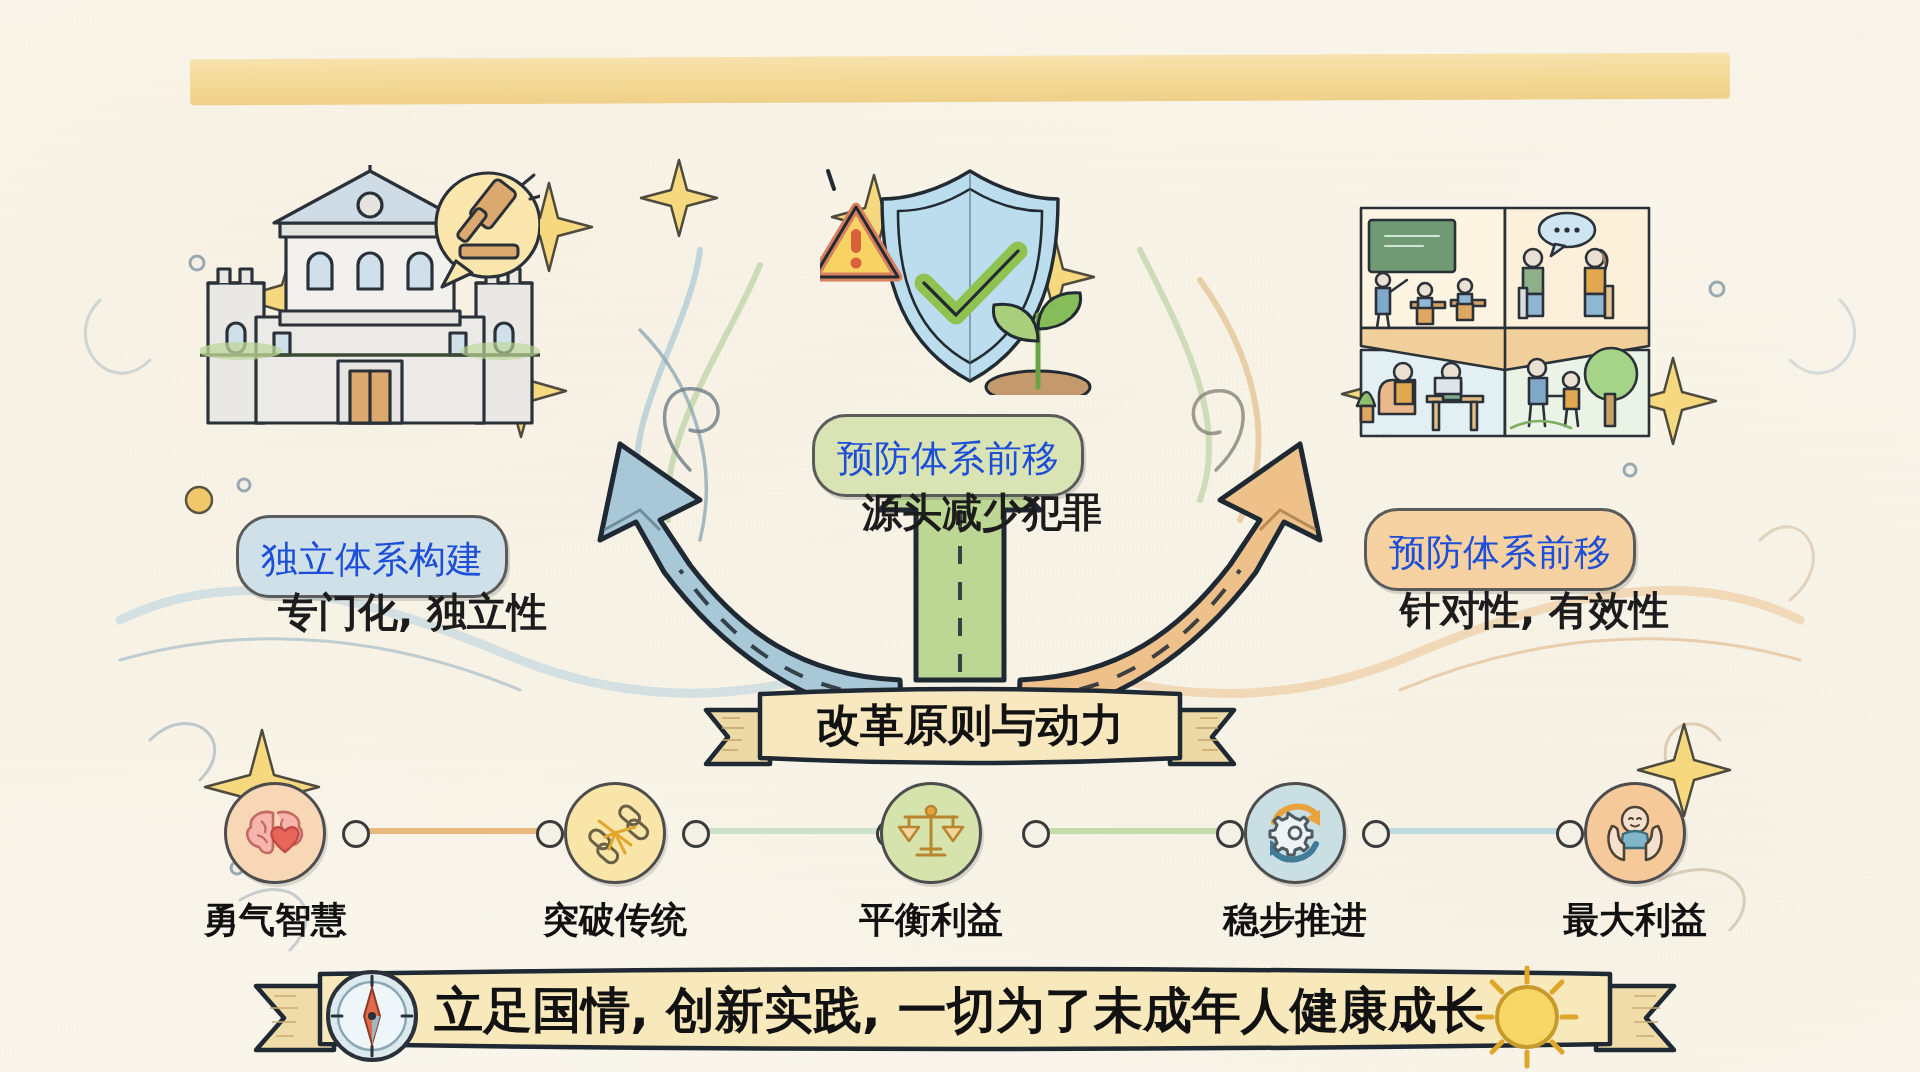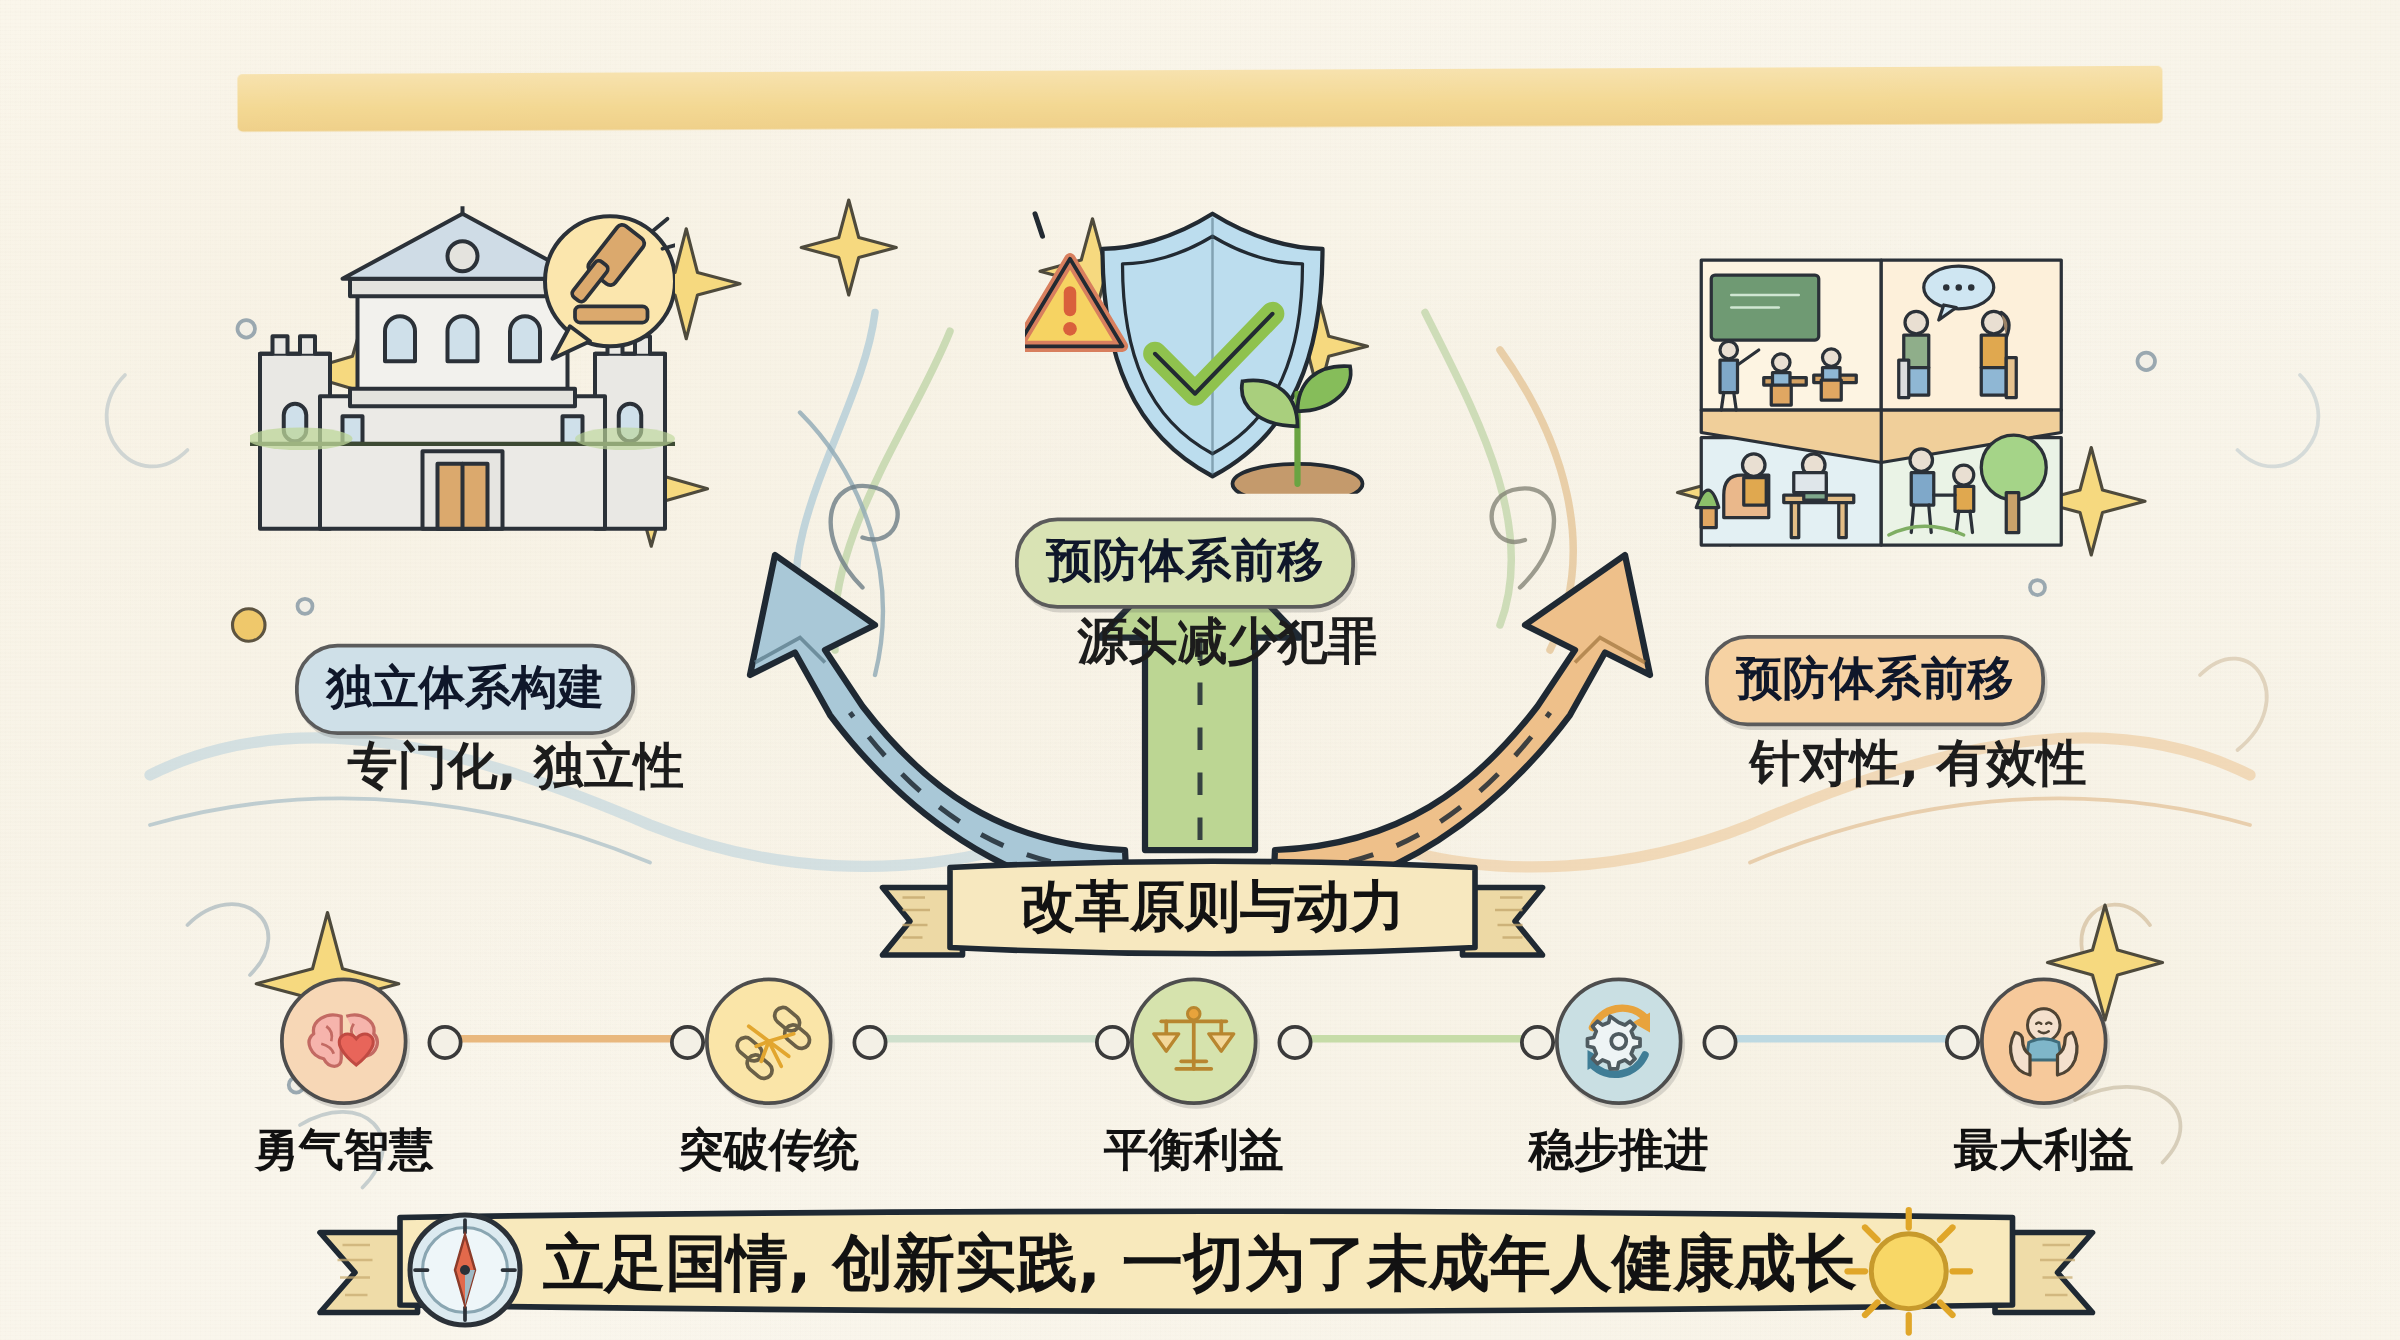--- a/index.html
+++ b/index.html
@@ -41,23 +41,23 @@
     font-weight:bold;font-size:62px;letter-spacing:2px;color:#1a1a1a;
     white-space:nowrap;
     text-shadow:0 2px 0 rgba(255,255,255,.35);
   }
 
   
   .pill{
     position:absolute;
     border:3px solid #5b5b5b;
     border-radius:34px;
-    padding:7px 22px 10px;
+    padding:17px 22px 10px;
     font-family:"DejaVu Sans","Liberation Sans",sans-serif;
-    font-weight:bold;font-size:37px;color:#0f172a;
+    font-weight:normal;font-size:37px;color:#1d4ed8;
     white-space:nowrap;
     box-shadow:2px 3px 0 rgba(90,90,90,.22);
   }
   .sublabel{
     position:absolute;
     font-family:"DejaVu Sans","Liberation Sans",sans-serif;
     font-weight:bold;font-size:40px;color:#1c1c1c;white-space:nowrap;
   }
 
   #pill-left{left:236px;top:515px;background:#cfe0e8;}
@@ -439,21 +439,21 @@
             <line x1="36" y1="36" x2="30" y2="52"></line>
               <line x1="36" y1="36" x2="52" y2="48"></line>
             <line x1="36" y1="36" x2="46" y2="56"></line>
               <line x1="36" y1="36" x2="56" y2="30"></line>
           </g>
         </svg>
       </div>
       <div class="node-label">突破传统</div>
     </div>
 
-    <div class="node" style="left:680px;">
+    <div class="node" style="left:656px;">
       <div class="circle" style="background:#d6e3ad;">
         <svg width="72" height="72" viewBox="0 0 72 72">
           <g stroke="#b8862f" stroke-width="3" fill="none" stroke-linecap="round">
             <line x1="36" y1="14" x2="36" y2="58"></line>
             <line x1="10" y1="20" x2="62" y2="20"></line>
             <line x1="14" y1="20" x2="14" y2="30"></line>
             <line x1="58" y1="20" x2="58" y2="30"></line>
             <line x1="22" y1="58" x2="50" y2="58"></line>
             <line x1="26" y1="52" x2="46" y2="52"></line>
           </g>

